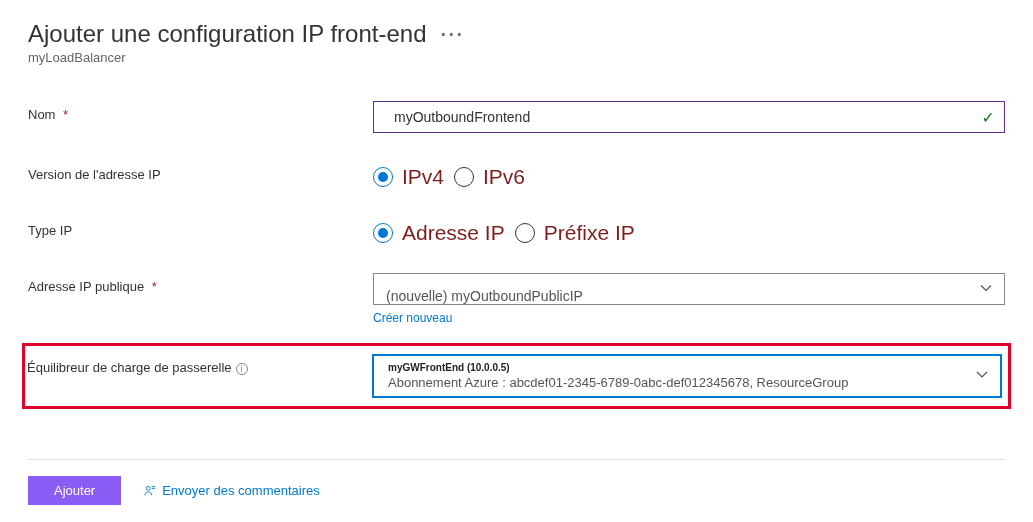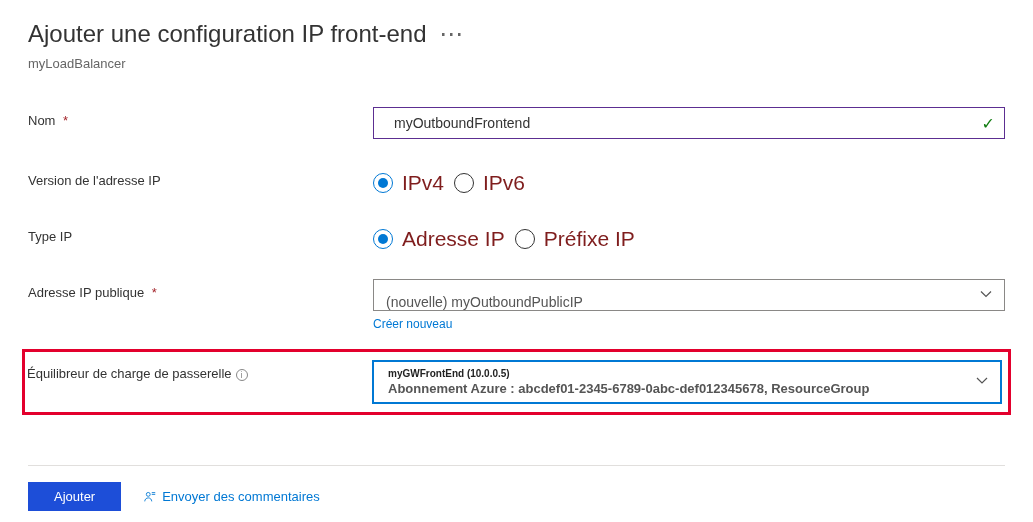--- a/index.html
+++ b/index.html
@@ -8,21 +8,21 @@
       font-size: 13px;
       color: #323130;
       padding: 20px 28px;
       width: 1033px;
       background: #fff;
     }
     .page-title {
       font-size: 24px;
       font-weight: 400;
       color: #333;
-      margin-bottom: 8px;
+      margin-bottom: 2px;
     }
     .page-title-ellipsis {
       margin-left: 6px;
       color: #666;
     }
     .subtitle {
       font-size: 13px;
       color: #666;
       margin-bottom: 36px;
     }
@@ -157,32 +157,31 @@
     }
     .gw-title {
       font-weight: 700;
       font-size: 10px;
       color: #222;
     }
     .gw-sub {
       font-size: 13px;
       color: #555;
       margin-top: 2px;
-      font-weight: bold;
     }
     .footer {
       border-top: 1px solid #e1dfdd;
       padding-top: 16px;
       margin-top: 50px;
       display: flex;
       align-items: center;
       gap: 22px;
     }
     .btn-primary {
-      background: #1d4ed8;
+      background: #8b5cf6;
       color: #fff;
       border: none;
       padding: 7px 26px;
       font-size: 13px;
       cursor: pointer;
     }
     .feedback-link {
       color: #0078d4;
       font-size: 13px;
       display: inline-flex;

